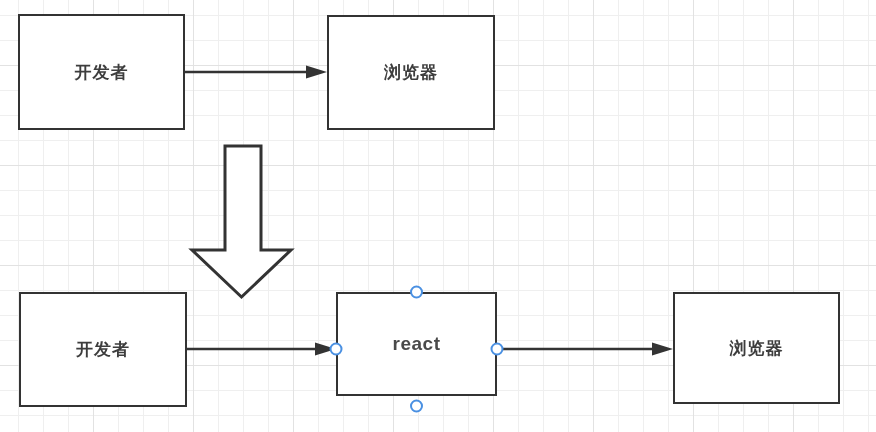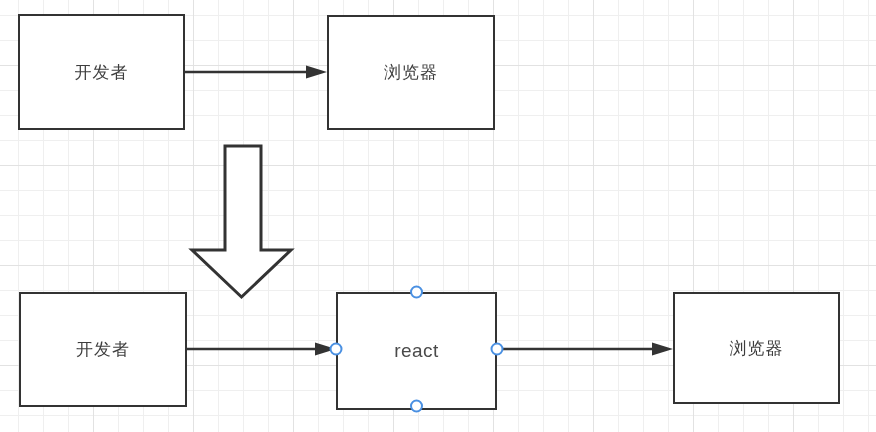--- a/index.html
+++ b/index.html
@@ -11,20 +11,21 @@
     width: 876px;
     height: 432px;
     background-color: #ffffff;
     background-image:
       linear-gradient(to right, var(--grid-major, #e2e2e2) 1px, transparent 1px),
       linear-gradient(to bottom, var(--grid-major, #e2e2e2) 1px, transparent 1px),
       linear-gradient(to right, var(--grid-minor, #efefef) 1px, transparent 1px),
       linear-gradient(to bottom, var(--grid-minor, #efefef) 1px, transparent 1px);
     background-size: 100px 100px, 100px 100px, 25px 25px, 25px 25px;
     background-position: -7px -35px, -7px -35px, 18px 15px, 18px 15px;
+    font-weight: bold;
   }
 
   .node {
     position: absolute;
     background: #ffffff;
     border: 2.5px solid var(--border, #333333);
     display: flex;
     align-items: center;
     justify-content: center;
   }
@@ -32,21 +33,21 @@
     color: var(--text, #3d3d3d);
     font-size: 17px;
     letter-spacing: 1px;
     white-space: nowrap;
   }
   .node .label.latin { font-size: 19px; letter-spacing: 0.5px; color: #4a4a4a; }
 
   #node-dev-top      { left: 18px;  top: 14px;  width: 167px; height: 116px; }
   #node-browser-top  { left: 327px; top: 15px;  width: 168px; height: 115px; }
   #node-dev-bottom   { left: 19px;  top: 292px; width: 168px; height: 115px; }
-  #node-react        { left: 336px; top: 292px; width: 161px; height: 118px; }
+  #node-react        { left: 336px; top: 292px; width: 161px; height: 104px; }
   #node-browser-bot  { left: 673px; top: 292px; width: 167px; height: 112px; }
 
   svg.overlay {
     position: absolute;
     left: 0; top: 0;
     width: 876px; height: 432px;
     z-index: 5;
     pointer-events: none;
   }
   .connector line { stroke: var(--border, #333333); stroke-width: 2.5; }

